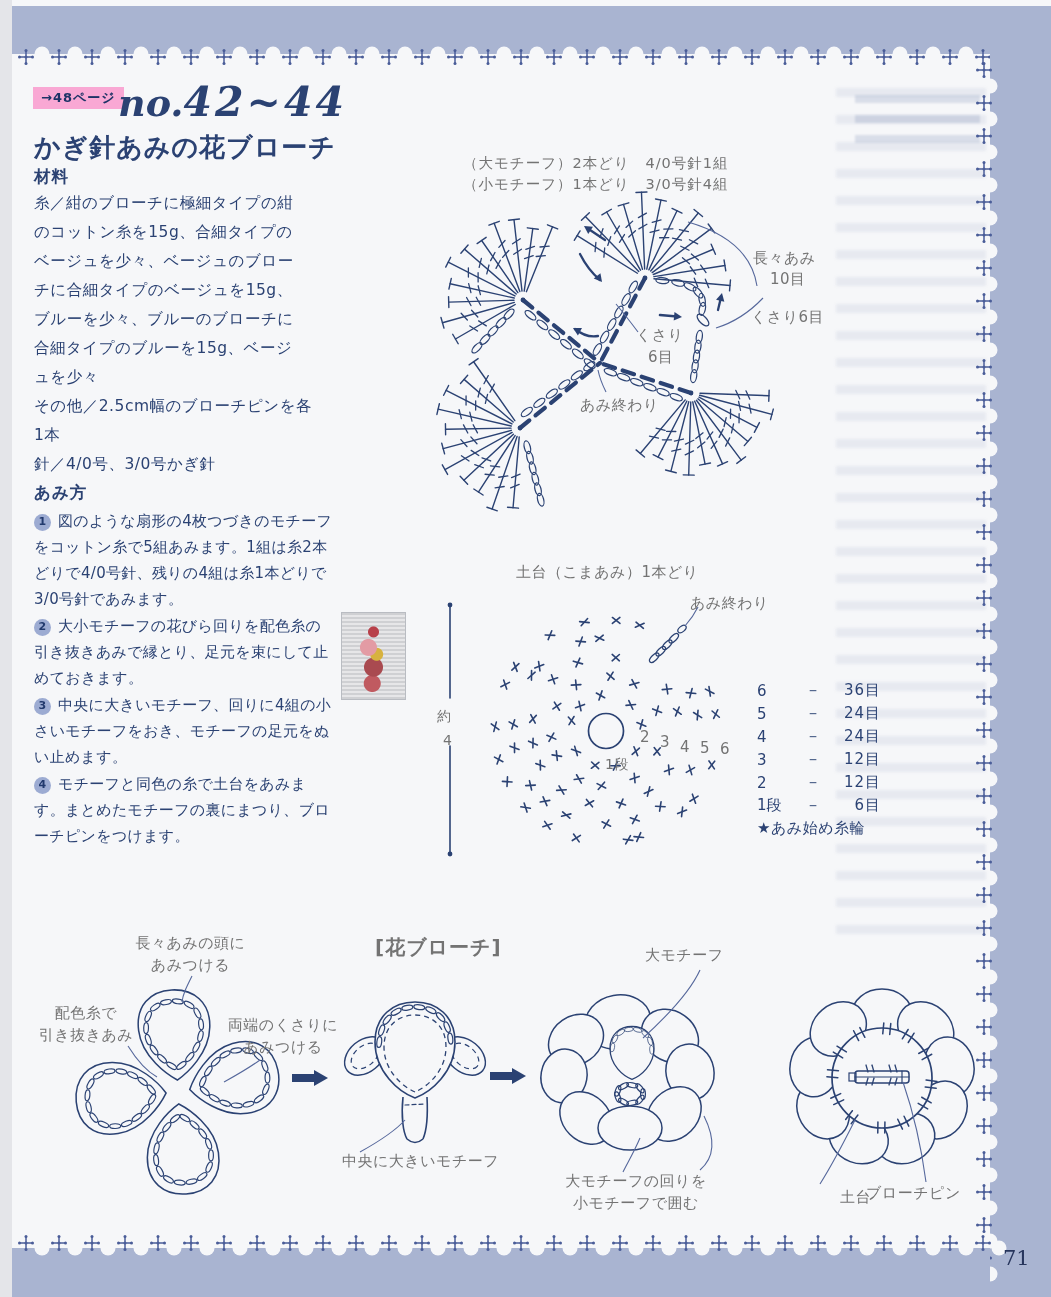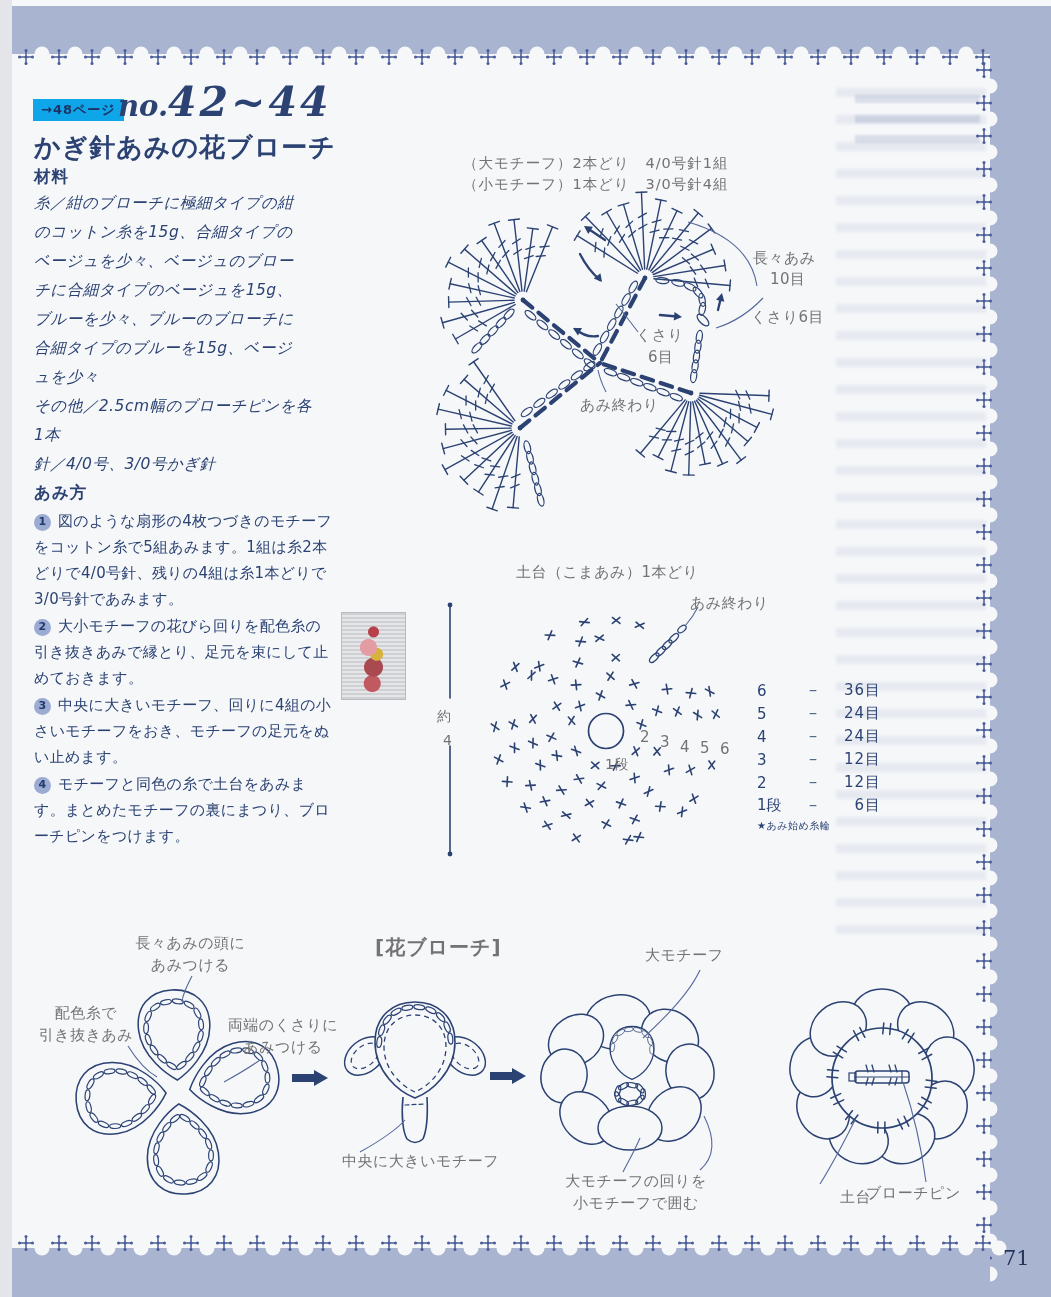--- a/index.html
+++ b/index.html
@@ -2,48 +2,48 @@
 <html><head>
 <meta charset="utf-8">
 <style>
   html,body{margin:0;padding:0;background:#dcdee3;}
   .page{position:relative;width:1051px;height:1297px;background:#f6f7f9;overflow:hidden;
         font-family:"DejaVu Sans",sans-serif;color:#2b4273;}
   .abs{position:absolute;}
   
   .left-edge{position:absolute;left:0;top:0;width:12px;height:1297px;background:#e4e5e9;}
   
-  .page-ref{position:absolute;left:33px;top:99px;background:#0ea5e9;color:#1d3366;
+  .page-ref{position:absolute;left:33px;top:87px;background:#f9a8d4;color:#1d3366;
             font-size:13px;font-weight:bold;padding:2px 8px;letter-spacing:1px;}
   .title-no{position:absolute;left:118px;top:78px;color:#2b4273;
             font-family:"DejaVu Serif",serif;font-style:italic;font-weight:bold;white-space:nowrap;}
-  .title-no .small{font-size:29px;}
+  .title-no .small{font-size:38px;}
   .title-no .big{font-size:41px;letter-spacing:3px;}
   .subtitle{position:absolute;left:34px;top:130px;font-size:26px;font-weight:bold;letter-spacing:1px;}
   .sechead{position:absolute;font-size:16.5px;font-weight:bold;letter-spacing:1px;}
   
   .mats{position:absolute;left:34px;top:193px;width:310px;}
-  .mline{height:29px;font-size:15.5px;letter-spacing:0.5px;white-space:nowrap;font-style:italic;}
+  .mline{height:29px;font-size:15.5px;letter-spacing:0.5px;white-space:nowrap;}
   .steps{position:absolute;left:34px;top:508px;width:302px;}
   .step{font-size:15px;line-height:26px;letter-spacing:0.3px;margin:0 0 1px 0;}
   .stepnum{display:inline-flex;width:17px;height:17px;border-radius:50%;background:#9cabd2;
            color:#223a6e;font-size:11px;font-weight:bold;align-items:center;justify-content:center;
            margin-right:7px;vertical-align:1px;}
   
   .lb{position:absolute;font-size:15px;color:#737373;letter-spacing:0.5px;white-space:nowrap;line-height:22px;}
   .ctr{text-align:center;}
   .spec{font-size:14.5px;letter-spacing:1px;}
   .bighead{font-size:20px;font-weight:bold;letter-spacing:1px;}
   
   .stbl{position:absolute;left:757px;top:679px;}
   .trow{display:flex;height:23px;font-size:15px;color:#2b4273;align-items:center;}
   .tr-round{width:38px;}
   .tr-dash{width:36px;text-align:center;}
   .tr-count{width:50px;text-align:right;letter-spacing:1px;}
-  .tnote{font-size:10px;margin-top:2px;letter-spacing:0.5px;}
+  .tnote{font-size:15px;margin-top:2px;letter-spacing:0.5px;}
   
   .photo{position:absolute;left:341px;top:612px;width:63px;height:86px;border:1px solid #b9bcc2;
      background:
        radial-gradient(circle at 50% 22%, #b8404a 0 5px, rgba(184,64,74,0) 6px),
        radial-gradient(circle at 42% 40%, #e39ba4 0 8px, rgba(227,155,164,0) 9px),
        radial-gradient(circle at 55% 48%, #d7b23f 0 6px, rgba(215,178,63,0) 7px),
        radial-gradient(circle at 50% 63%, #a94a50 0 9px, rgba(169,74,80,0) 10px),
        radial-gradient(circle at 48% 82%, #c05a60 0 8px, rgba(192,90,96,0) 9px),
        repeating-linear-gradient(0deg,#cfd0d3 0 2px,#e6e6e8 2px 4px);}
   

